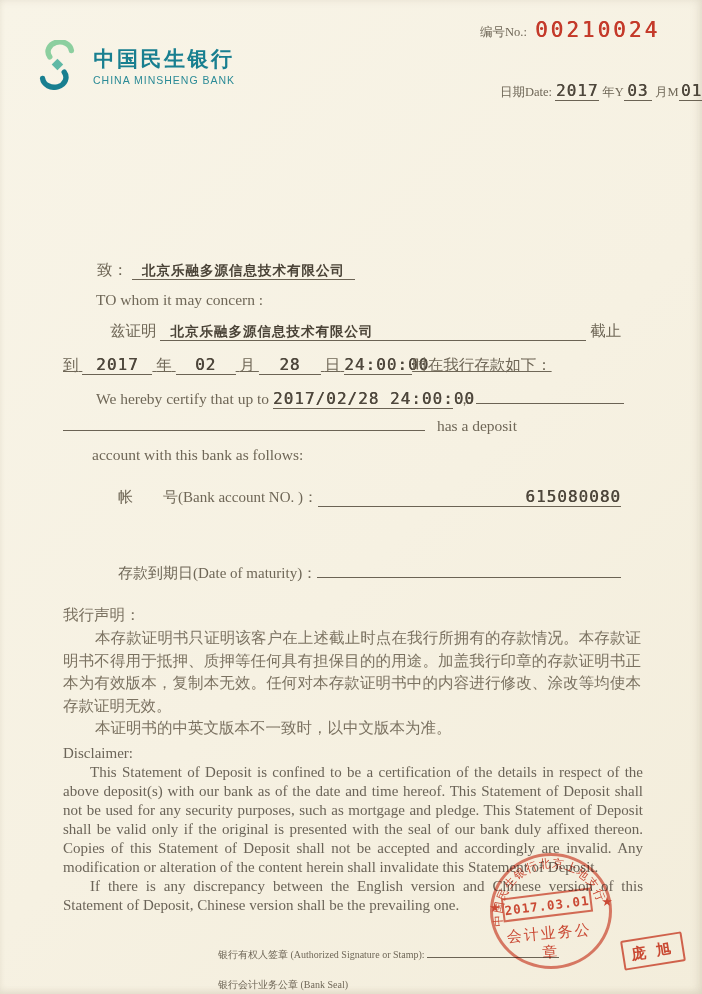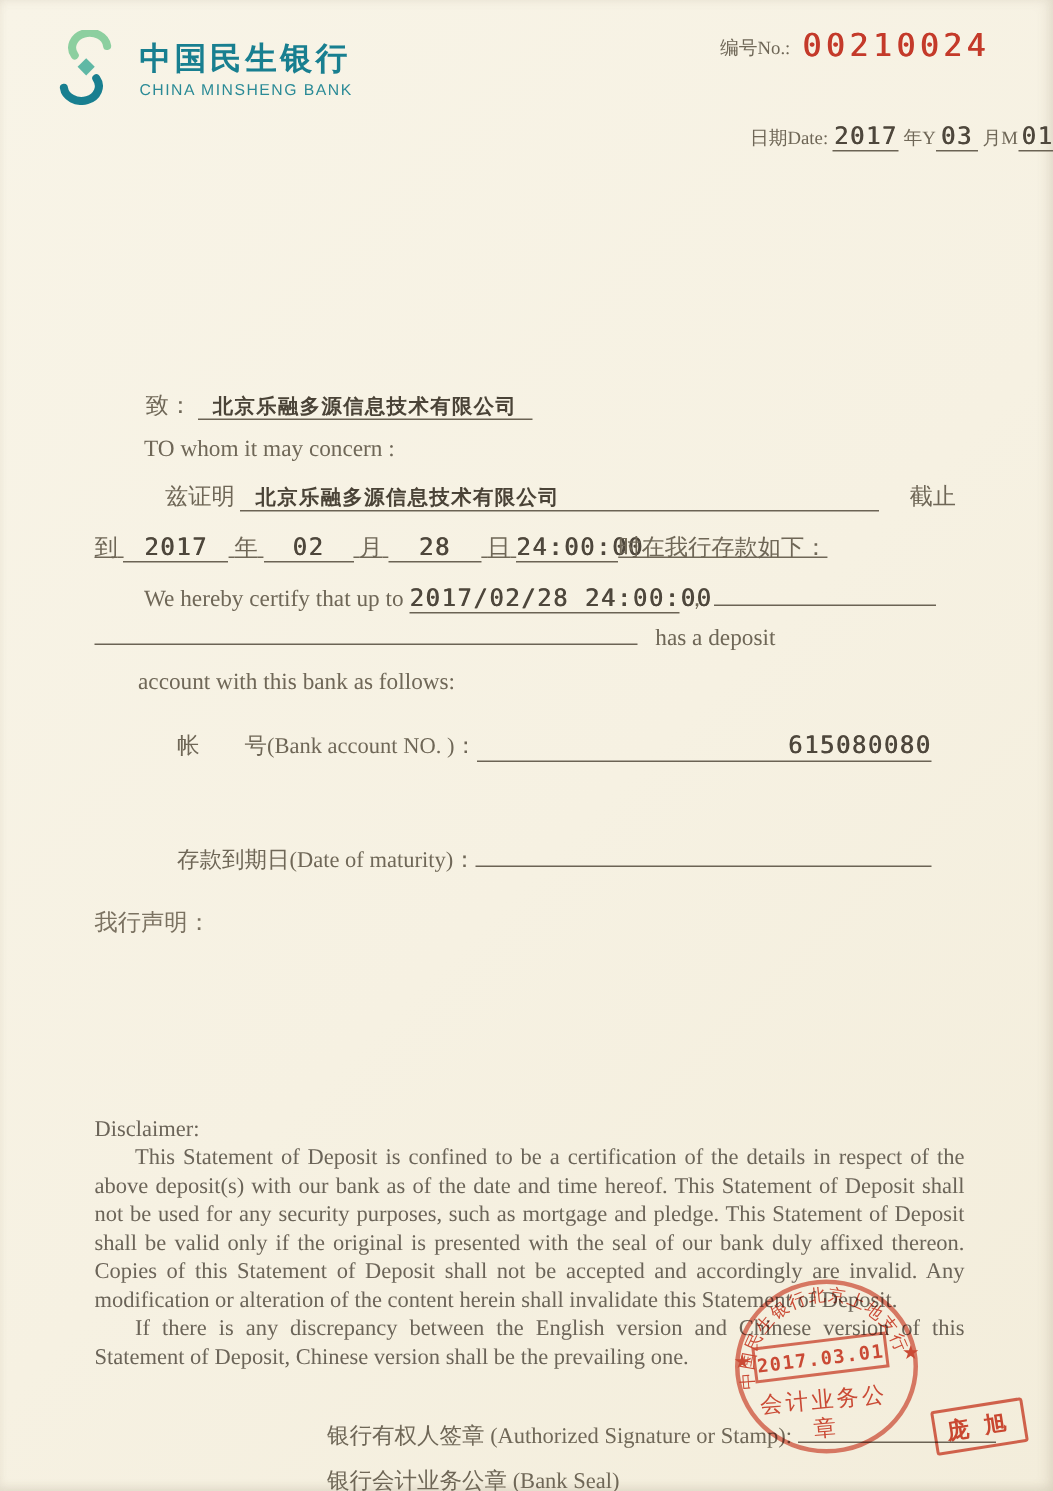--- a/index.html
+++ b/index.html
@@ -28,42 +28,42 @@
   .title-en{font-size:16px;letter-spacing:7px;color:#787061;margin-top:6px;text-indent:7px;}
   
   .bl{font-size:15.5px;white-space:nowrap;}
   .en-line{font-size:15.5px;white-space:nowrap;}
   .frow{display:flex;align-items:baseline;font-size:15px;}
   .frow .u{flex:1 1 auto;text-align:right;padding-left:6px;}
   .para{width:578px;text-align:justify;font-size:15.5px;line-height:22.5px;color:#7b7261;}
   .para p{margin:0;text-indent:32px;}
   .disc{width:580px;text-align:justify;font-size:15px;line-height:19px;color:#6b6458;}
   .disc p{margin:0;text-indent:27px;}
-  .foot{font-size:15px;white-space:nowrap;text-align:center;}
+  .foot{font-size:10px;white-space:nowrap;text-align:center;}
   
   .stamp{mix-blend-mode:multiply;opacity:.92;}
   .round-stamp{width:130px;height:124px;}
   .round-stamp .ring{position:absolute;left:4px;top:5px;width:116px;height:110px;border:3px solid rgba(208,62,40,.72);border-radius:50%;}
   .stamp-date{position:absolute;left:16px;top:45px;width:86px;height:20px;border:2px solid rgba(208,62,40,.8);
     transform:rotate(-7deg);display:flex;align-items:center;justify-content:center;
     font-family:"DejaVu Sans Mono",monospace;font-size:12.5px;font-weight:bold;letter-spacing:1px;color:#d0402c;}
   .stamp-bottom{position:absolute;left:14px;top:76px;width:100px;text-align:center;transform:rotate(-5deg);
     font-size:15px;letter-spacing:2px;color:#d0402c;font-family:"Liberation Sans","DejaVu Sans",sans-serif;}
   .stamp-star{position:absolute;font-size:13px;color:#d0402c;}
   .name-stamp{width:58px;height:26px;border:2px solid rgba(208,62,40,.85);border-radius:2px;
     transform:rotate(-9deg);display:flex;align-items:center;justify-content:center;gap:6px;
     font-size:15px;font-weight:bold;color:#cf3e28;letter-spacing:4px;
     font-family:"Liberation Sans","DejaVu Sans",sans-serif;}
 </style>
 </head>
 <body>
 
 <div class="page">
 
-  <div class="abs logo" style="left:30px;top:20px;">
+  <div class="abs logo" style="left:30px;top:40px;text-align:center;">
     <svg width="54" height="50" viewBox="0 0 60 54">
       <path d="M46,11 a13,11 0 1 0 -24,7" fill="none" stroke="#8ccf9f" stroke-width="6" stroke-linecap="round"></path>
       <path d="M14,42 a13,11 0 1 0 24,-7" fill="none" stroke="#187f90" stroke-width="6" stroke-linecap="round"></path>
       <rect x="26" y="22" width="9" height="9" fill="#5fb8a5" transform="rotate(45 30.5 26.5)"></rect>
     </svg>
     <div>
       <div class="bank-cn">中国民生银行</div>
       <div class="bank-en">CHINA MINSHENG BANK</div>
     </div>
   </div>
@@ -84,21 +84,21 @@
 
   <div class="abs bl" style="left:97px;top:260px;">
     <span>致：</span>
     <span class="u" style="min-width:200px;padding:0 10px;"><span class="fill-cjk">北京乐融多源信息技术有限公司</span></span>
   </div>
   <div class="abs en-line" style="left:96px;top:291px;">TO whom it may concern :</div>
 
   <div class="abs bl" style="left:110px;top:321px;">
     <span>兹证明</span>
     <span class="u" style="width:416px;text-align:left;padding-left:10px;"><span class="fill-cjk">北京乐融多源信息技术有限公司</span></span>
-    <span style="margin-left:16px;">截止</span>
+    <span style="margin-left:0;">截止</span>
   </div>
 
   <div class="abs bl" style="left:63px;top:355px;text-decoration:underline;">
     <span>到</span>
     <span class="u" style="width:70px;"><span class="fill">2017</span></span>
     <span>年</span>
     <span class="u" style="width:60px;"><span class="fill">02</span></span>
     <span>月</span>
     <span class="u" style="width:62px;"><span class="fill">28</span></span>
     <span>日</span>
@@ -122,20 +122,24 @@
   <div class="abs frow" style="left:118px;top:488px;width:503px;">
     <span>帐　　号(Bank account NO. )：</span>
     <span class="u"><span class="fill">615080080</span></span>
   </div>
   <div class="abs frow" style="left:118px;top:564px;width:503px;">
     <span>存款到期日(Date of maturity)：</span>
     <span class="u"><span class="fill"></span></span>
   </div>
 
   <div class="abs bl" style="left:63px;top:605px;color:#7b7261;">我行声明：</div>
+  <div class="abs para" style="left:63px;top:627px;">
+    <p>本存款证明书只证明该客户在上述截止时点在我行所拥有的存款情况。本存款证明书不得用于抵押、质押等任何具有担保目的的用途。加盖我行印章的存款证明书正本为有效版本，复制本无效。任何对本存款证明书中的内容进行修改、涂改等均使本存款证明无效。</p>
+    <p>本证明书的中英文版本不一致时，以中文版本为准。</p>
+  </div>
 
   <div class="abs disc" style="left:63px;top:744px;">
     <div>Disclaimer:</div>
     <p>This Statement of Deposit is confined to be a certification of the details in respect of the above deposit(s) with our bank as of the date and time hereof. This Statement of Deposit shall not be used for any security purposes, such as mortgage and pledge. This Statement of Deposit shall be valid only if the original is presented with the seal of our bank duly affixed thereon. Copies of this Statement of Deposit shall not be accepted and accordingly are invalid.  Any modification or alteration of the content herein shall invalidate this Statement of Deposit.</p>
     <p>If there is any discrepancy between the English version and Chinese version of this Statement of Deposit, Chinese version shall be the prevailing one.</p>
   </div>
 
   <div class="abs foot" style="left:218px;top:948px;">
     <span>银行有权人签章 (Authorized Signature or Stamp):</span>
     <span class="u" style="width:132px;"></span>

